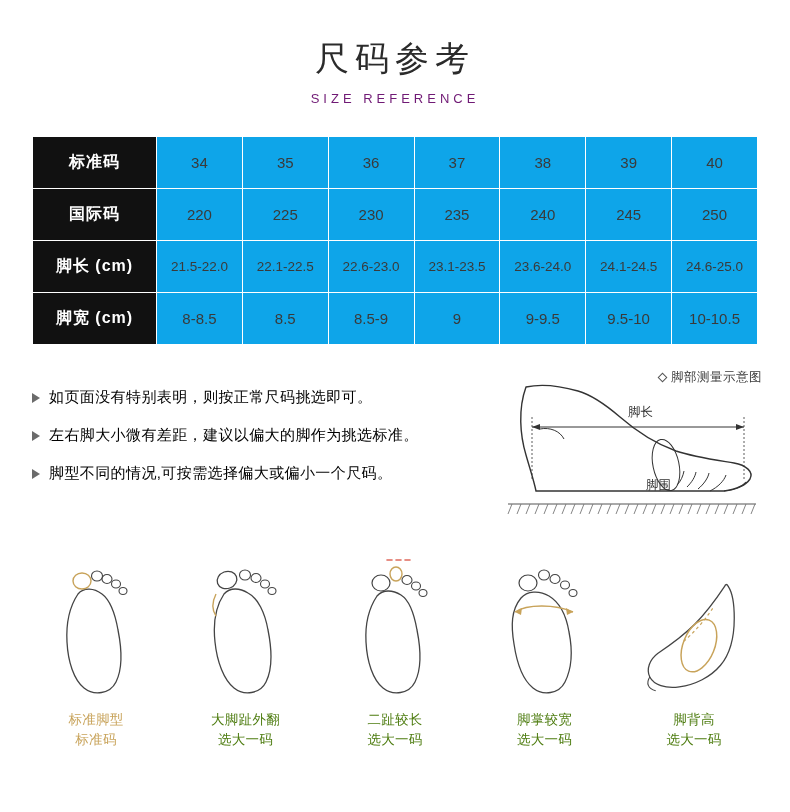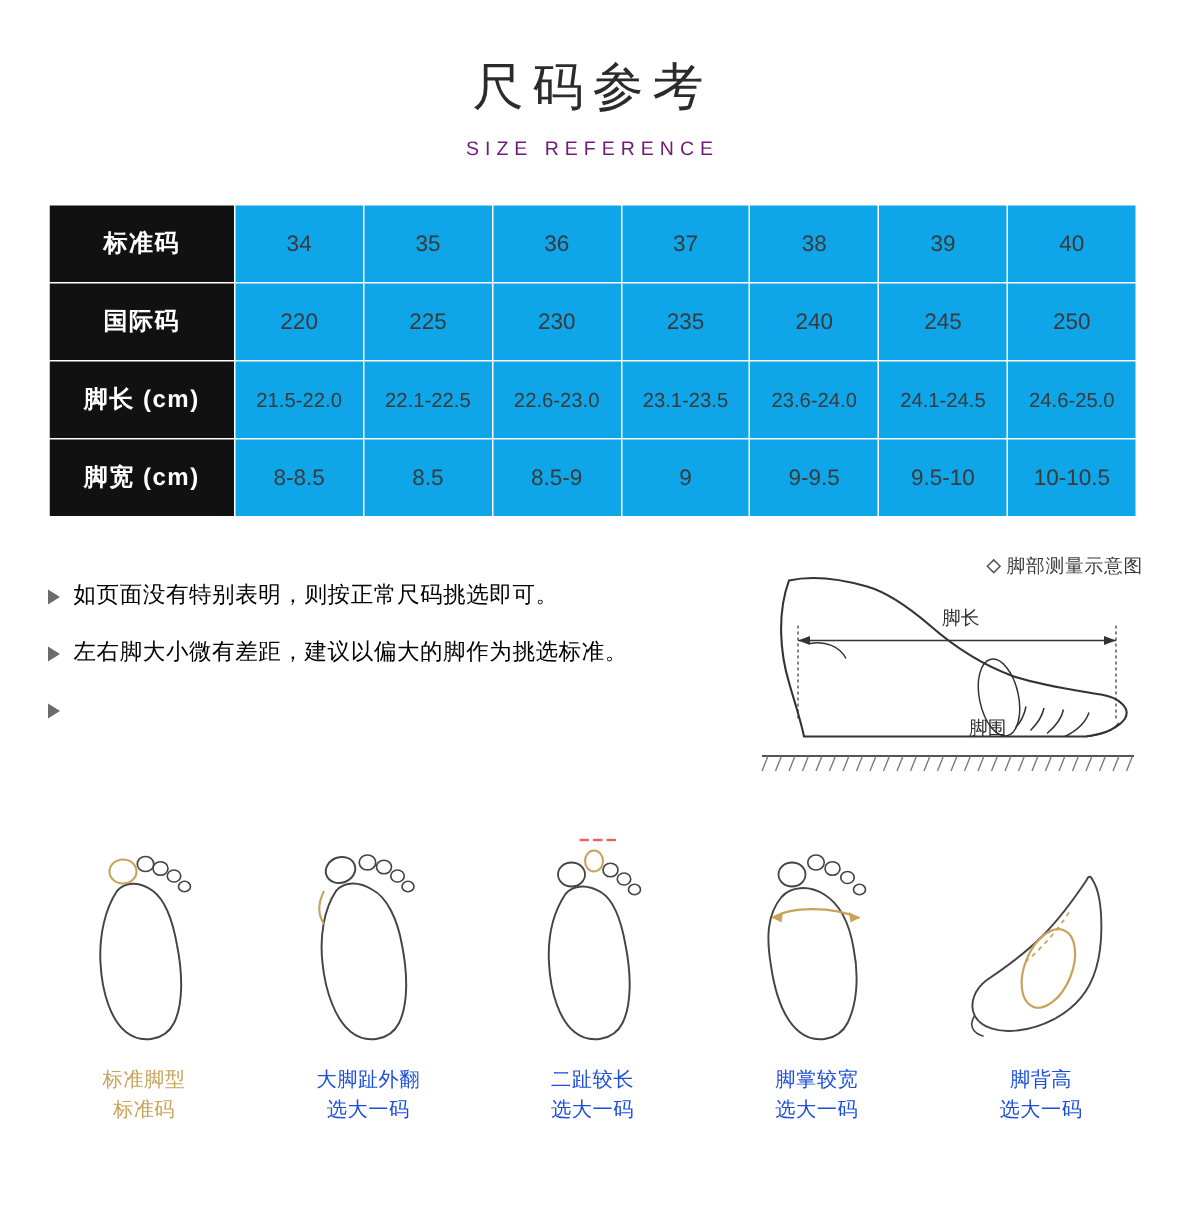--- a/index.html
+++ b/index.html
@@ -118,21 +118,21 @@
   }
   .foot-item {
     width: 108px;
     text-align: center;
   }
   .foot-art { height: 150px; display: flex; align-items: flex-end; justify-content: center; }
   .foot-caption {
     margin-top: 10px;
     font-size: 13.5px;
     line-height: 1.5;
-    color: #1d4ed8;
+    color: #4d7c0f;
     letter-spacing: 0.3px;
   }
   .foot-caption.highlight { color: #c8a35a; }
 </style>
 </head>
 <body>
 
 <div class="page">
 
   <div class="header">
@@ -193,20 +193,21 @@
       <div class="note-row">
         <span class="tri"></span>
         <span class="note-text">如页面没有特别表明，则按正常尺码挑选即可。</span>
       </div>
       <div class="note-row">
         <span class="tri"></span>
         <span class="note-text">左右脚大小微有差距，建议以偏大的脚作为挑选标准。</span>
       </div>
       <div class="note-row">
         <span class="tri"></span>
+        <span class="note-text">脚型不同的情况,可按需选择偏大或偏小一个尺码。</span>
       </div>
     </div>
 
     <div class="diagram">
       <div class="diagram-label">
         <span class="diamond"></span><span>脚部测量示意图</span>
       </div>
       <svg width="280" height="160" viewBox="0 0 280 160">
 
         <path d="M38,18 C30,40 32,66 38,86 C42,100 46,112 48,122 L236,122 C250,120 258,116 262,110 C266,103 258,96 246,94 C228,91 206,88 188,82 C166,74 148,62 132,48 C118,36 104,26 90,22 C76,18 56,14 38,18 Z" fill="none" stroke="#333" stroke-width="1.4"></path>

